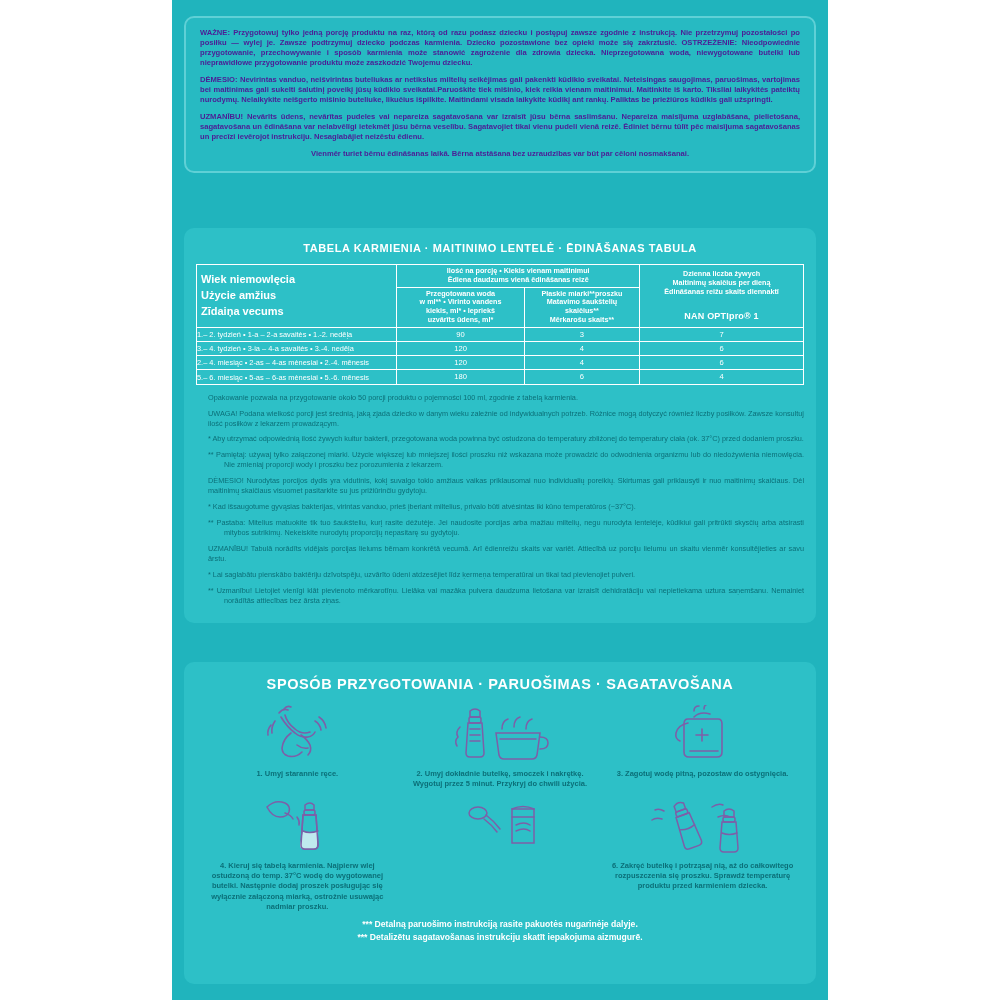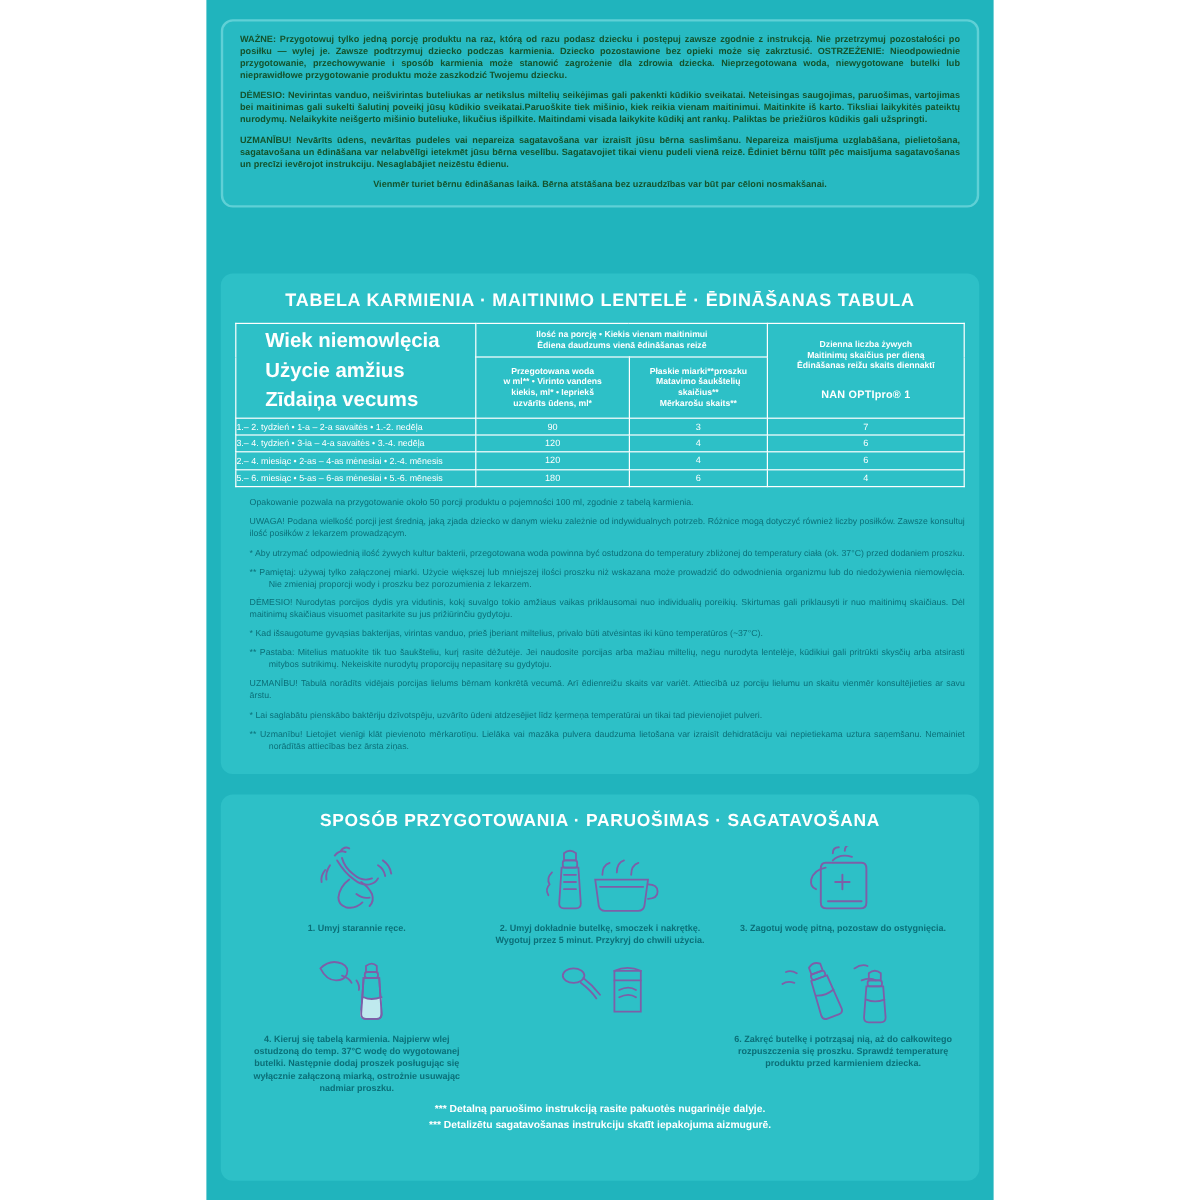--- a/index.html
+++ b/index.html
@@ -15,54 +15,54 @@
     background:#20b4bd;
   }
   
   .warn{
     position:absolute;left:12px;top:16px;width:632px;
     background:#27bac2;
     border:2px solid #5fd0d6;
     border-radius:10px;
     box-sizing:border-box;
     padding:10px 14px 12px 14px;
-    color:#14532d;
+    color:#4c1d95;
     text-align:justify;
   }
   .warn p{margin:0 0 7px 0;font-size:7.6px;line-height:1.32;font-weight:bold;}
   .warn p:last-child{margin-bottom:0;}
   .warn .ctr{text-align:center;}
   
   .feed{
     position:absolute;left:12px;top:228px;width:632px;
     background:#2dc0c7;
     border-radius:10px;
     box-sizing:border-box;
     padding:10px 12px 12px 12px;
   }
   .feed-title{
-    color:#ffffff;font-size:15px;font-weight:bold;letter-spacing:.6px;
+    color:#ffffff;font-size:11px;font-weight:bold;letter-spacing:.6px;
     text-align:center;margin:4px 0 10px 0;
   }
   table.ftab{
     width:100%;border-collapse:collapse;
     background:#2dc0c7;
     color:#ffffff;
     font-size:7.2px;
   }
   table.ftab td,table.ftab th{
     border:1px solid #ffffff;
     padding:2px 3px;
     text-align:center;
     vertical-align:middle;
     line-height:1.22;
     font-weight:bold;
   }
   table.ftab .agehdr{
-    text-align:left;padding-left:24px;font-size:17px;line-height:1.45;font-weight:bold;
+    text-align:left;padding-left:4px;font-size:11px;line-height:1.45;font-weight:bold;
   }
   table.ftab .rowage{text-align:left;padding-left:0;font-size:7.4px;font-weight:normal;}
   table.ftab .rowval{font-weight:normal;font-size:7.6px;}
   .nanbrand{font-size:9px;font-weight:bold;letter-spacing:.2px;}
   
   .feed-body{color:#0b6f78;font-size:7.3px;line-height:1.36;margin-top:8px;text-align:justify;}
   .feed-body p{margin:0 0 6px 12px;}
   .feed-body .ind{padding-left:16px;text-indent:-16px;}
   
   .prep{

